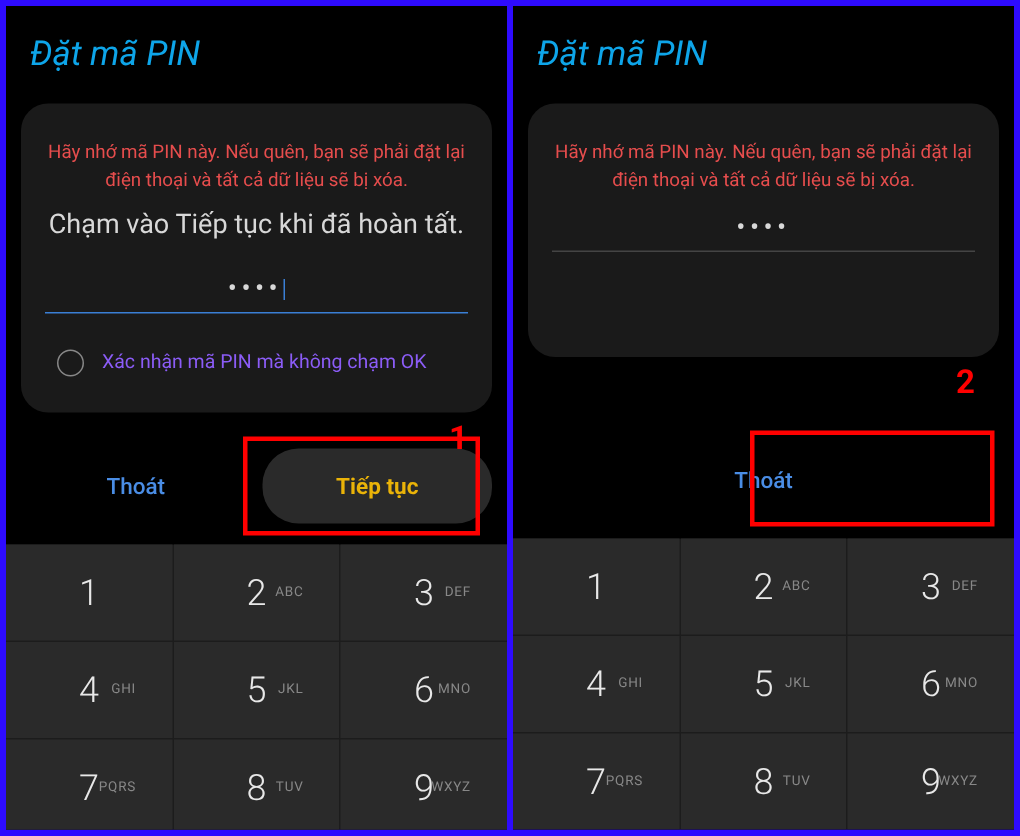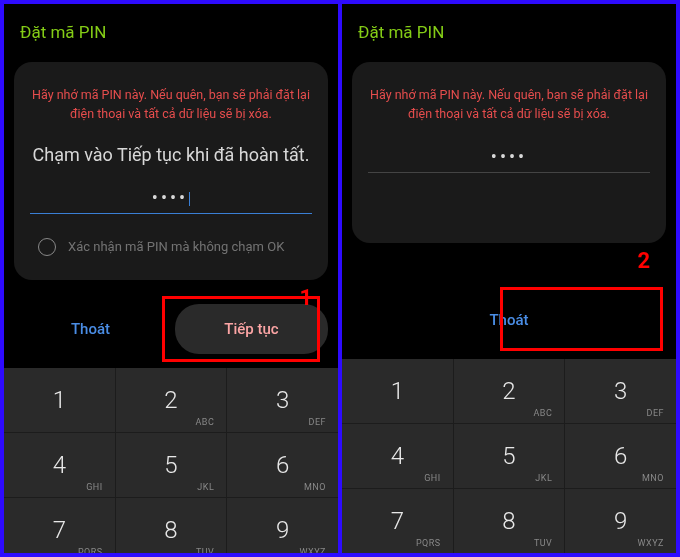--- a/index.html
+++ b/index.html
@@ -22,37 +22,38 @@
       border-radius: 0;
       overflow: hidden;
       position: relative;
       display: flex;
       flex-direction: column;
     }
     .header {
       padding: 18px 16px 14px;
     }
     .header-title {
-      color: #84cc16;
-      font-size: 17px;
+      color: #0ea5e9;
+      font-size: 23px;
       font-weight: 400;
+      font-style: italic;
     }
     .card {
       margin: 6px 10px 10px;
       background: #1a1a1a;
       border-radius: 18px;
       padding: 24px 16px 20px;
       position: relative;
     }
     .warning-text {
       color: #e64d4d;
       font-size: 12.5px;
       text-align: center;
       line-height: 1.5;
-      margin-bottom: 20px;
+      margin-bottom: 8px;
     }
     .instruction-text {
       color: #d8d8d8;
       font-size: 18px;
       text-align: center;
       margin-bottom: 20px;
     }
     .pin-input-wrap {
       position: relative;
       padding: 4px 0 0;
@@ -89,21 +90,21 @@
       padding: 4px 8px;
     }
     .radio-circle {
       width: 18px;
       height: 18px;
       border: 1.5px solid #888;
       border-radius: 50%;
       flex-shrink: 0;
     }
     .checkbox-label {
-      color: #737373;
+      color: #8b5cf6;
       font-size: 13px;
     }
     .step-badge {
       position: absolute;
       right: 16px;
       bottom: -30px;
       color: #ff0000;
       font-size: 22px;
       font-weight: 700;
       z-index: 10;
@@ -120,22 +121,23 @@
       padding: 16px 8px;
       font-size: 15px;
       font-weight: 500;
       border-radius: 24px;
     }
     .btn-exit {
       color: #4a8de5;
       background: transparent;
     }
     .btn-primary {
-      color: #fca5a5;
+      color: #eab308;
       background: #2a2a2a;
+      font-weight: bold;
     }
     .red-box {
       position: absolute;
       border: 3px solid #ff0000;
       pointer-events: none;
       z-index: 5;
     }
     .keypad {
       background: #1c1c1c;
       display: grid;
@@ -152,25 +154,24 @@
     }
     .key-num {
       color: #e8e8e8;
       font-size: 24px;
       font-weight: 300;
     }
     .key-letters {
       color: #888;
       font-size: 9px;
       position: absolute;
-      right: 12px;
+      right: 24px;
       top: 50%;
       transform: translateY(-50%);
       letter-spacing: 0.5px;
-      margin-top: 22px;
     }
     .btn-area {
       position: relative;
     }
     .spacer {
       flex: 1;
     }
   </style>
 </head>
 <body>

